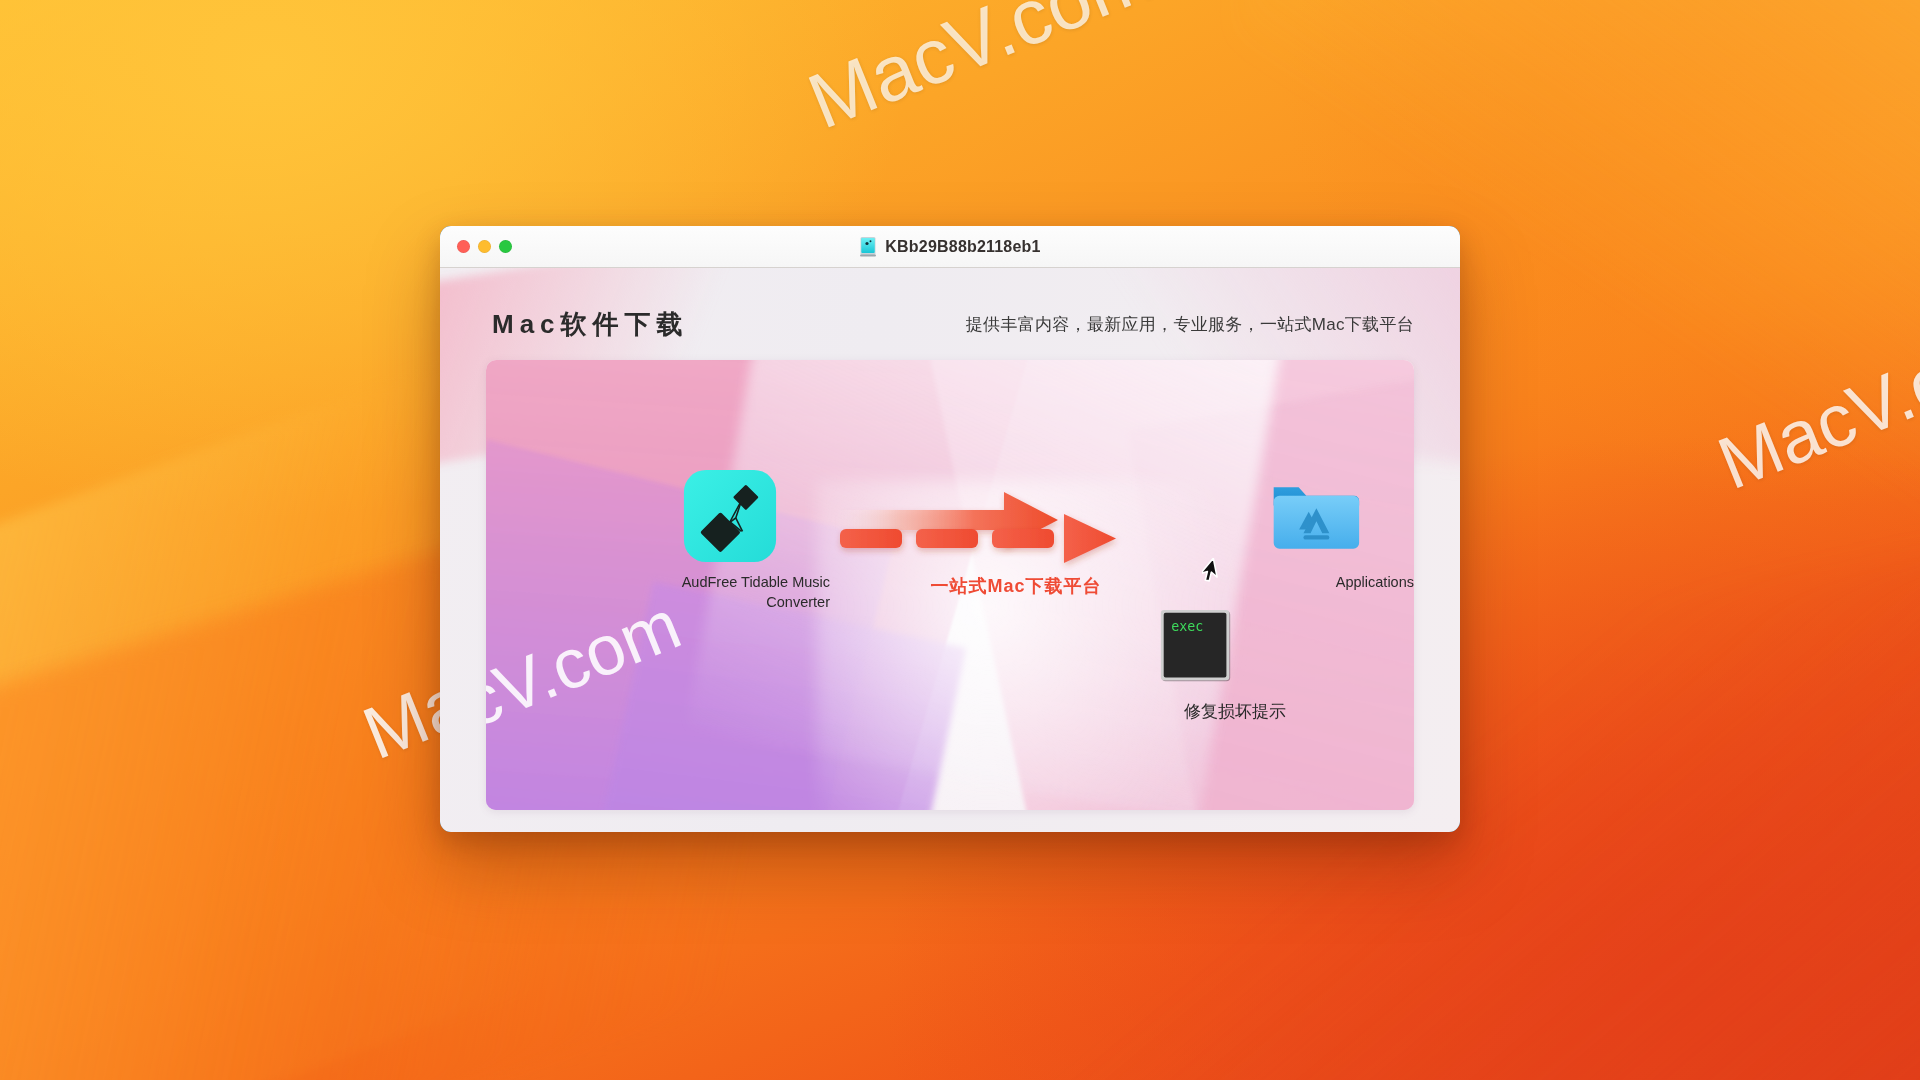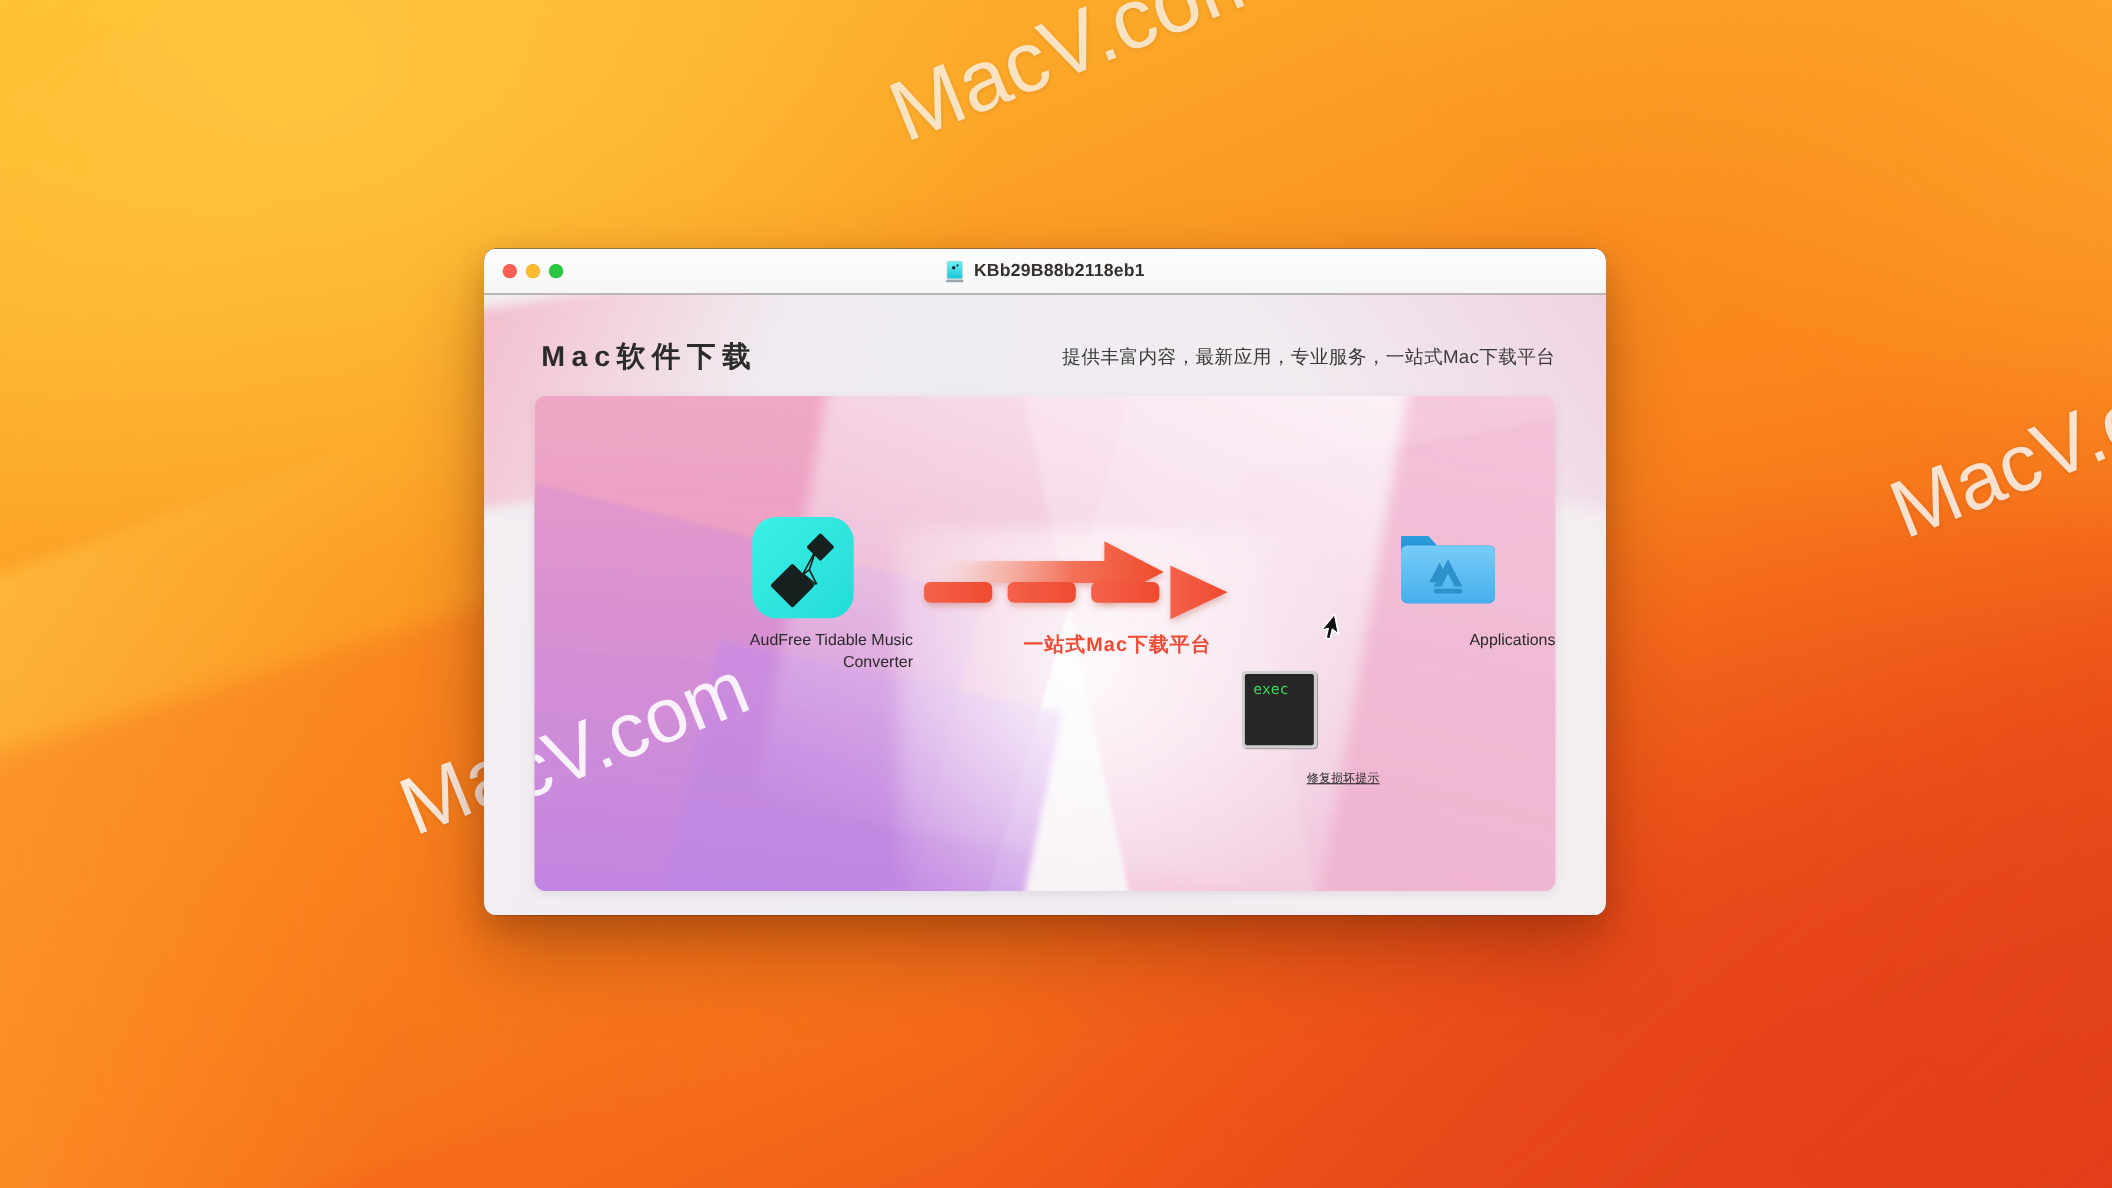--- a/index.html
+++ b/index.html
@@ -59,21 +59,21 @@
   .wm-left{ left:355px; top:630px; font-size:74px; transform:rotate(-22deg); color:rgba(255,255,255,.86); }
 
   
   #window{
     position:absolute;
     left:440px; top:226px;
     width:1020px; height:606px;
     border-radius:11px;
     overflow:hidden;
     box-shadow:0 34px 70px rgba(90,25,0,.34), 0 10px 26px rgba(90,25,0,.22);
-    background:#000000;
+    background:#0c4a6e;
   }
   .titlebar{
     position:relative;
     height:42px;
     background:linear-gradient(#fdfdfd,#f6f6f6);
     border-bottom:1px solid #d6d2cf;
     display:flex; align-items:center;
   }
   .lights{ display:flex; gap:8px; margin-left:17px; }
   .light{ width:13px; height:13px; border-radius:50%; display:block; }
@@ -187,23 +187,23 @@
     display:block;
   }
   .icon-label{
     margin-top:9px;
     font-size:14.5px; color:#2a2a2a; line-height:1.35;
   }
 
   #folder-item{ left:728px; top:108px; width:200px; }
   .folder-icon{ width:96px; height:96px; margin:0 auto; display:block; }
 
-  #exec-item{ left:588px; top:248px; width:180px; }
+  #exec-item{ left:620px; top:248px; width:180px; }
   .exec-icon{ width:76px; height:78px; margin:0 auto; display:block; }
-  .exec-label{ margin-top:14px; font-size:11px; color:#2a2a2a;text-decoration:underline; }
+  .exec-label{ margin-top:14px; font-size:17px; color:#2a2a2a; }
 
   
   #arrows{
     position:absolute; left:340px; top:118px;
     width:390px; height:130px;
   }
   .arrow-text{
     position:absolute; left:10px; top:96px;
     width:360px; text-align:center;
     font-size:18px; font-weight:bold; color:#ef4b35;

